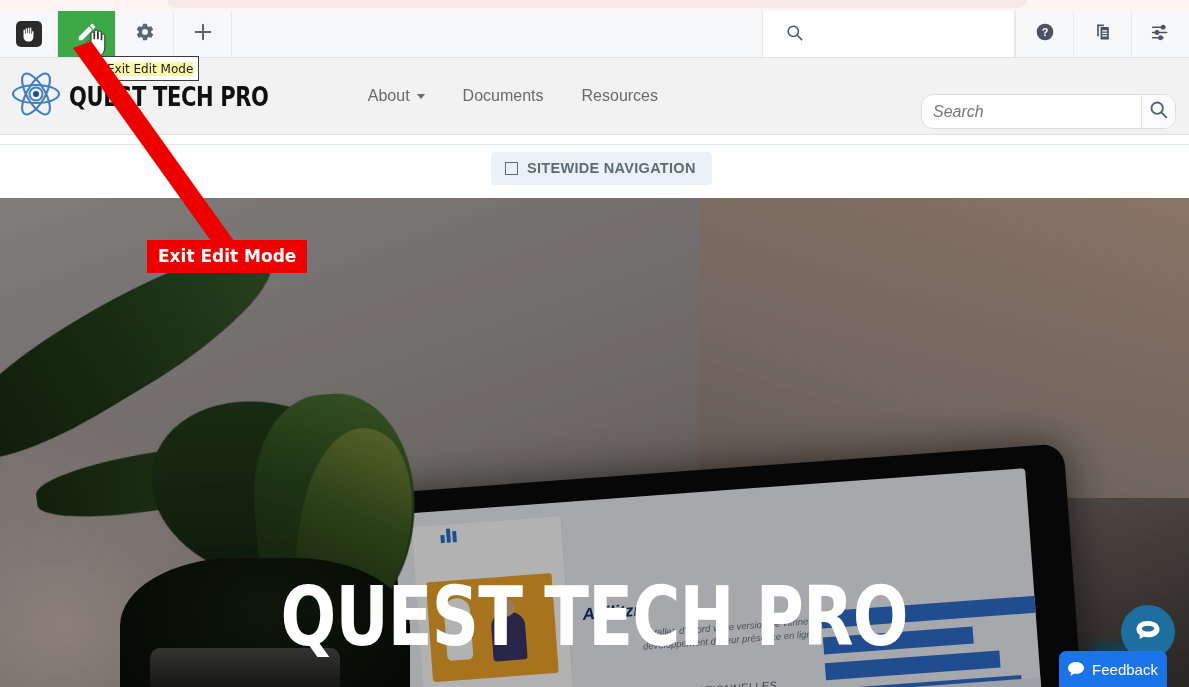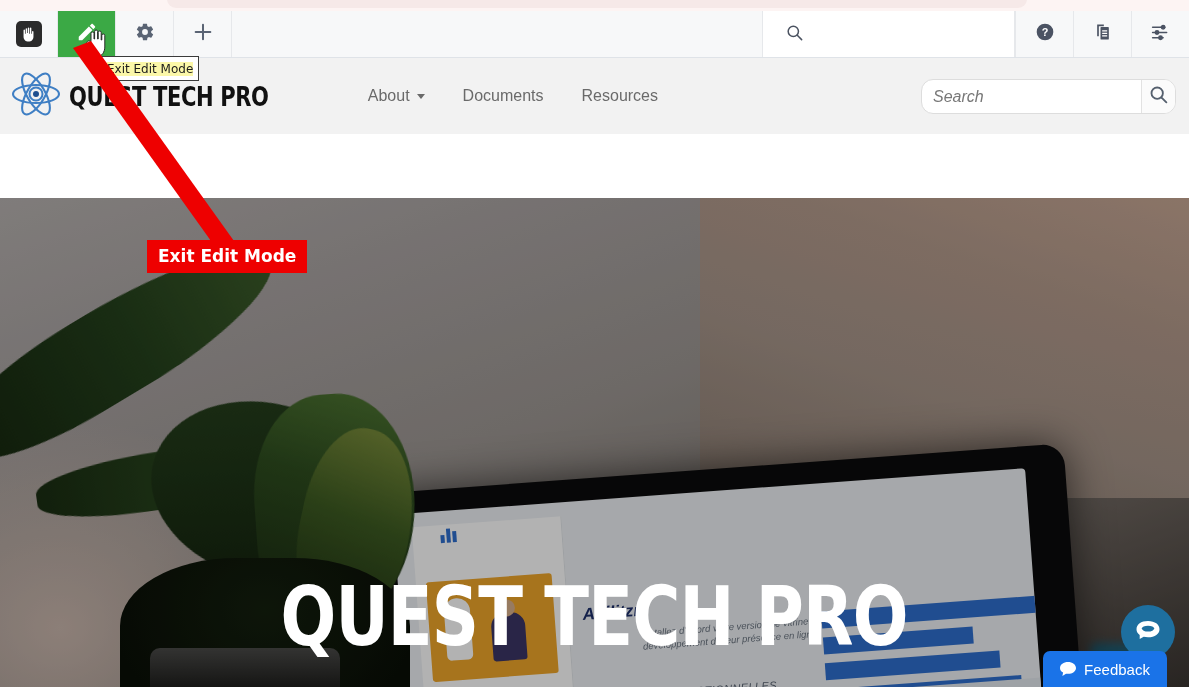--- a/index.html
+++ b/index.html
@@ -84,21 +84,21 @@
   .nav-link {
     color: #6a6a6a; font-size: 16px; margin-right: 38px;
     cursor: pointer; display: flex; align-items: center;
   }
   .caret {
     display: inline-block; margin-left: 7px;
     border-left: 4px solid transparent; border-right: 4px solid transparent;
     border-top: 5px solid #6a6a6a;
   }
   .hdr-search {
-    position: absolute; right: 13px; top: 21px;
+    position: absolute; right: 13px; top: 36px;
     display: flex; width: 255px; height: 35px;
     background: #ffffff; border: 1px solid #dddddd; border-radius: 12px;
     overflow: hidden;
   }
   .hdr-search input {
     flex: 1 1 auto; border: 0; outline: none; padding-left: 11px;
     font-size: 16px; font-style: italic; color: #555;
     font-family: "Liberation Sans", sans-serif; background: transparent;
   }
   .hdr-search input::placeholder { color: #777; font-style: italic; }
@@ -294,21 +294,21 @@
     font-size: 17px; padding: 6px 11px 7px 11px; white-space: nowrap;
   }
 
   
   .chat-bubble {
     position: absolute; right: 14px; bottom: 28px; width: 54px; height: 54px;
     background: #1e6f9f; border-radius: 50%; z-index: 55;
     display: flex; align-items: center; justify-content: center; cursor: pointer;
   }
   .feedback-btn {
-    position: absolute; right: 22px; bottom: 0; width: 124px; height: 36px;
+    position: absolute; right: 22px; bottom: 0; width: 108px; height: 36px;
     background: #1a73e8; border-radius: 7px 7px 0 0; z-index: 56;
     display: flex; align-items: center; justify-content: center;
     color: #ffffff; font-size: 15px; cursor: pointer;
   }
   .feedback-btn .fb-ico { margin-right: 8px; display: flex; }
 </style>
 </head>
 <body>
 
 <div id="root">
@@ -428,20 +428,27 @@
         <span>
           <svg width="21" height="21" viewBox="0 0 24 24" fill="none" stroke="#55606e" stroke-width="2.1" stroke-linecap="round">
             <circle cx="10.5" cy="10.5" r="6.5"></circle>
               <path d="M15.5 15.5L21 21"></path>
           </svg>
         </span>
       </div>
     </div>
   </div>
 
+  <div class="nav-band">
+    <div class="nav-band-line"></div>
+    <div class="sitewide-badge">
+      <span class="sitewide-box"></span>
+      <span class="sitewide-label">SITEWIDE NAVIGATION</span>
+    </div>
+  </div>
 
   <div class="hero">
     <div class="hero-photo">
       <div class="ph-wall"></div>
       <div class="ph-warm"></div>
       <div class="ph-shelf"></div>
       <div class="ph-obj1"></div>
       <div class="ph-obj2"></div>
       <div class="ph-mug"></div>
 

